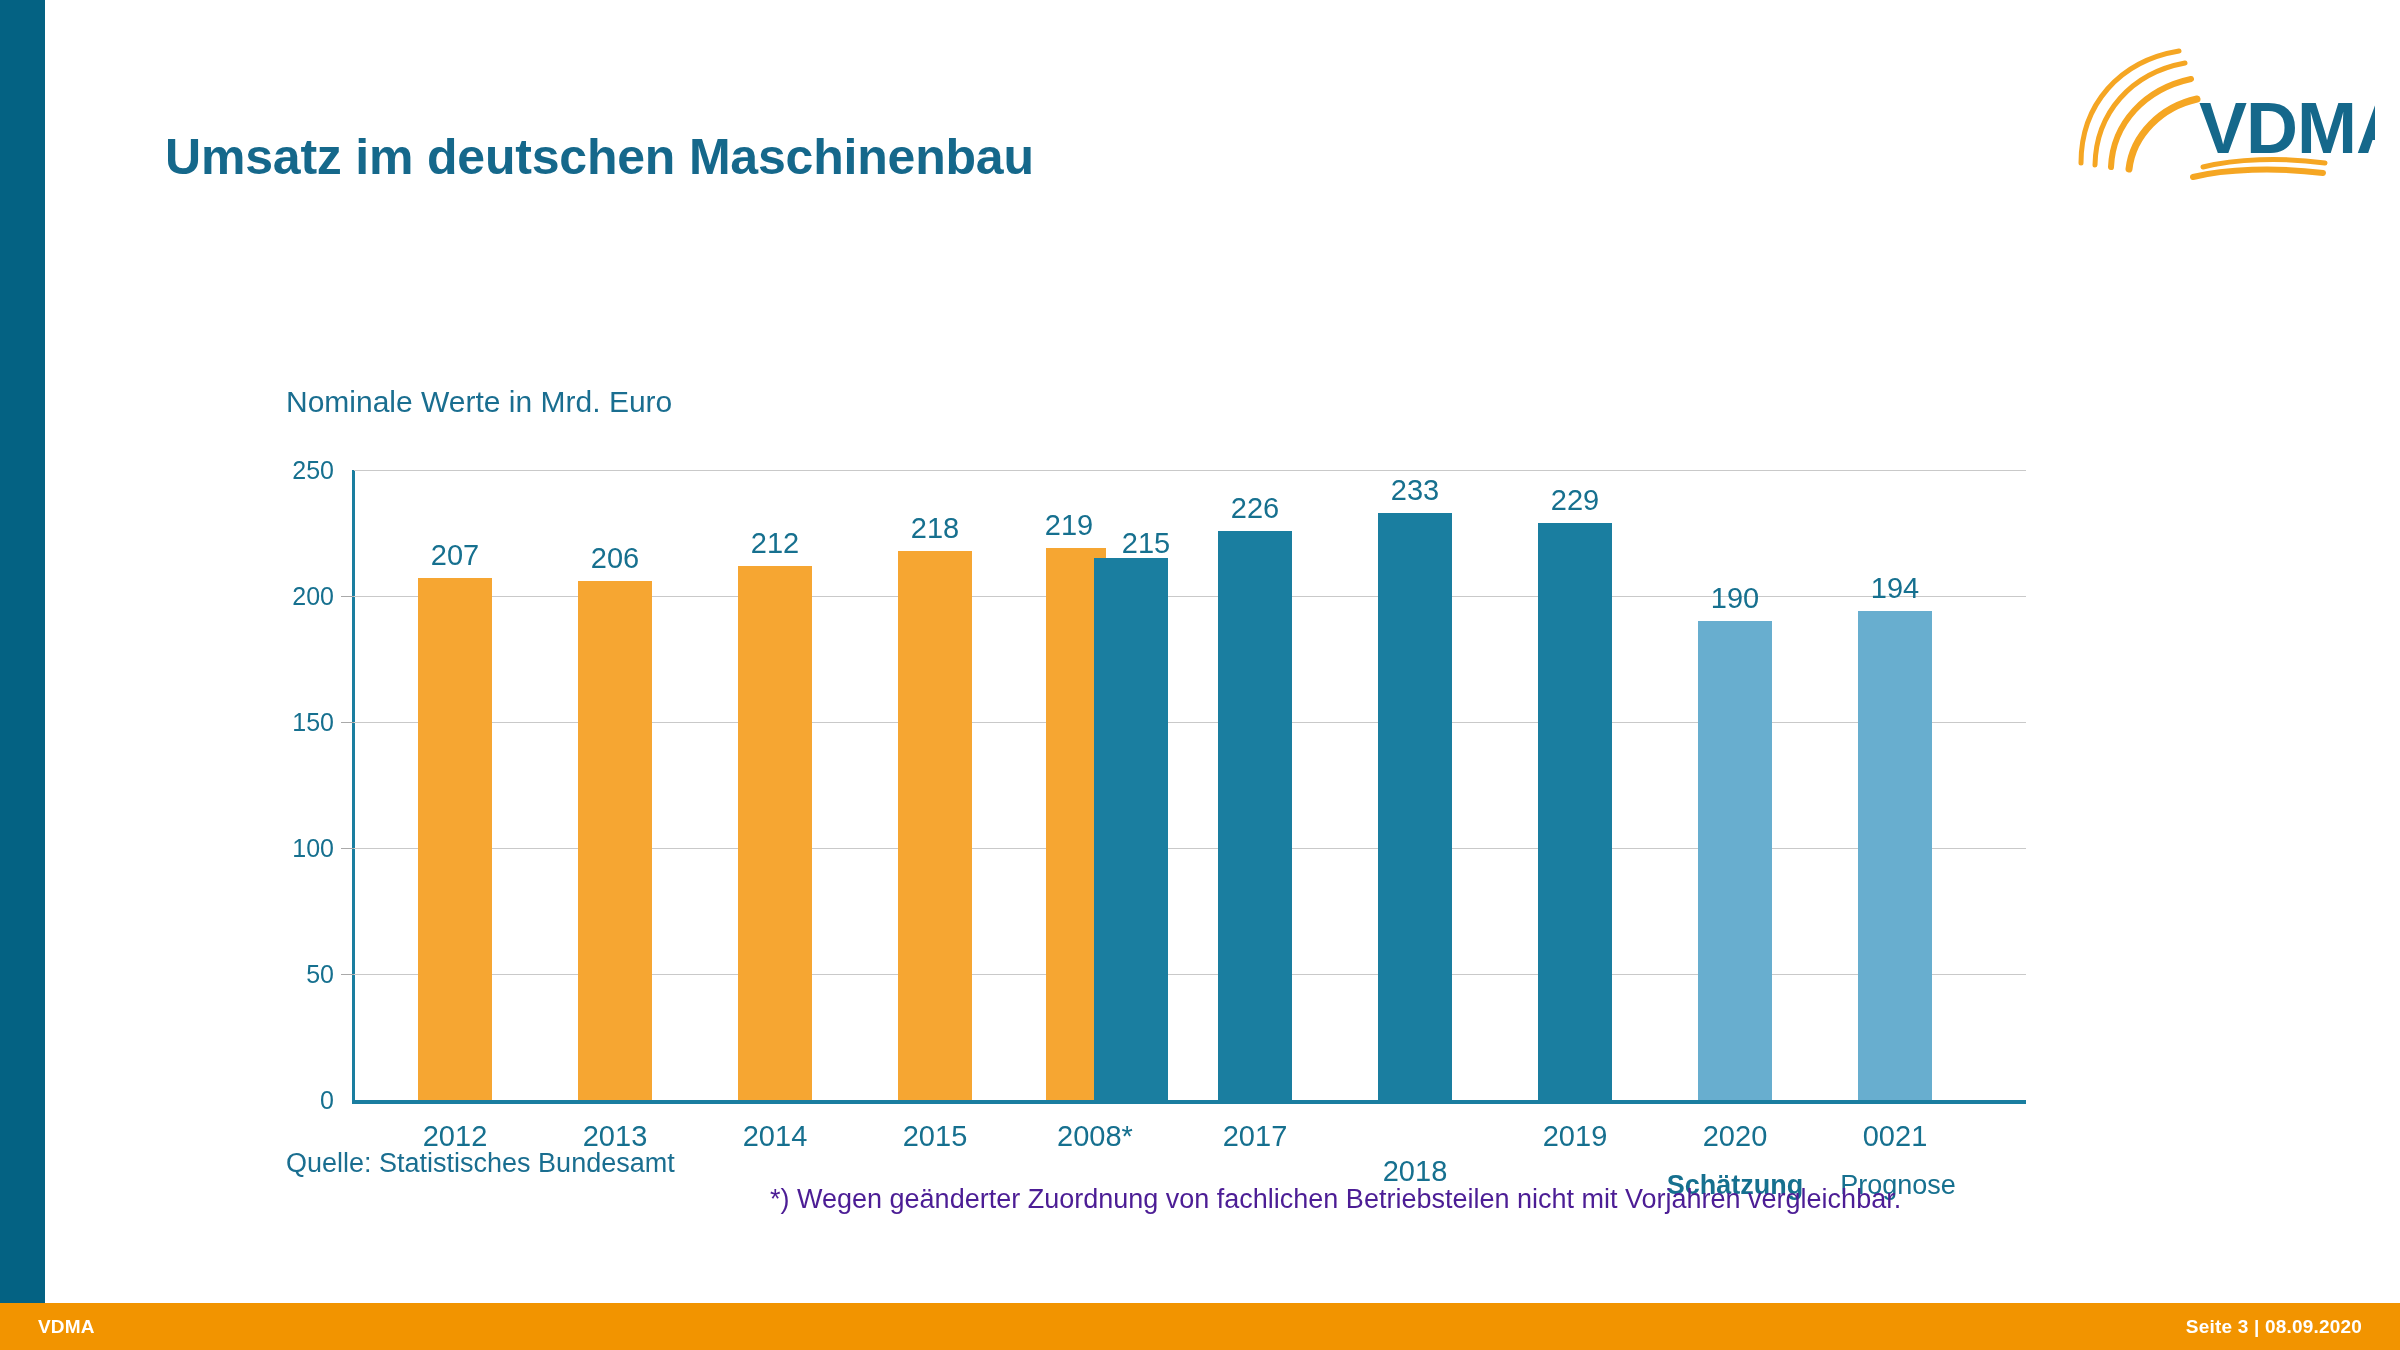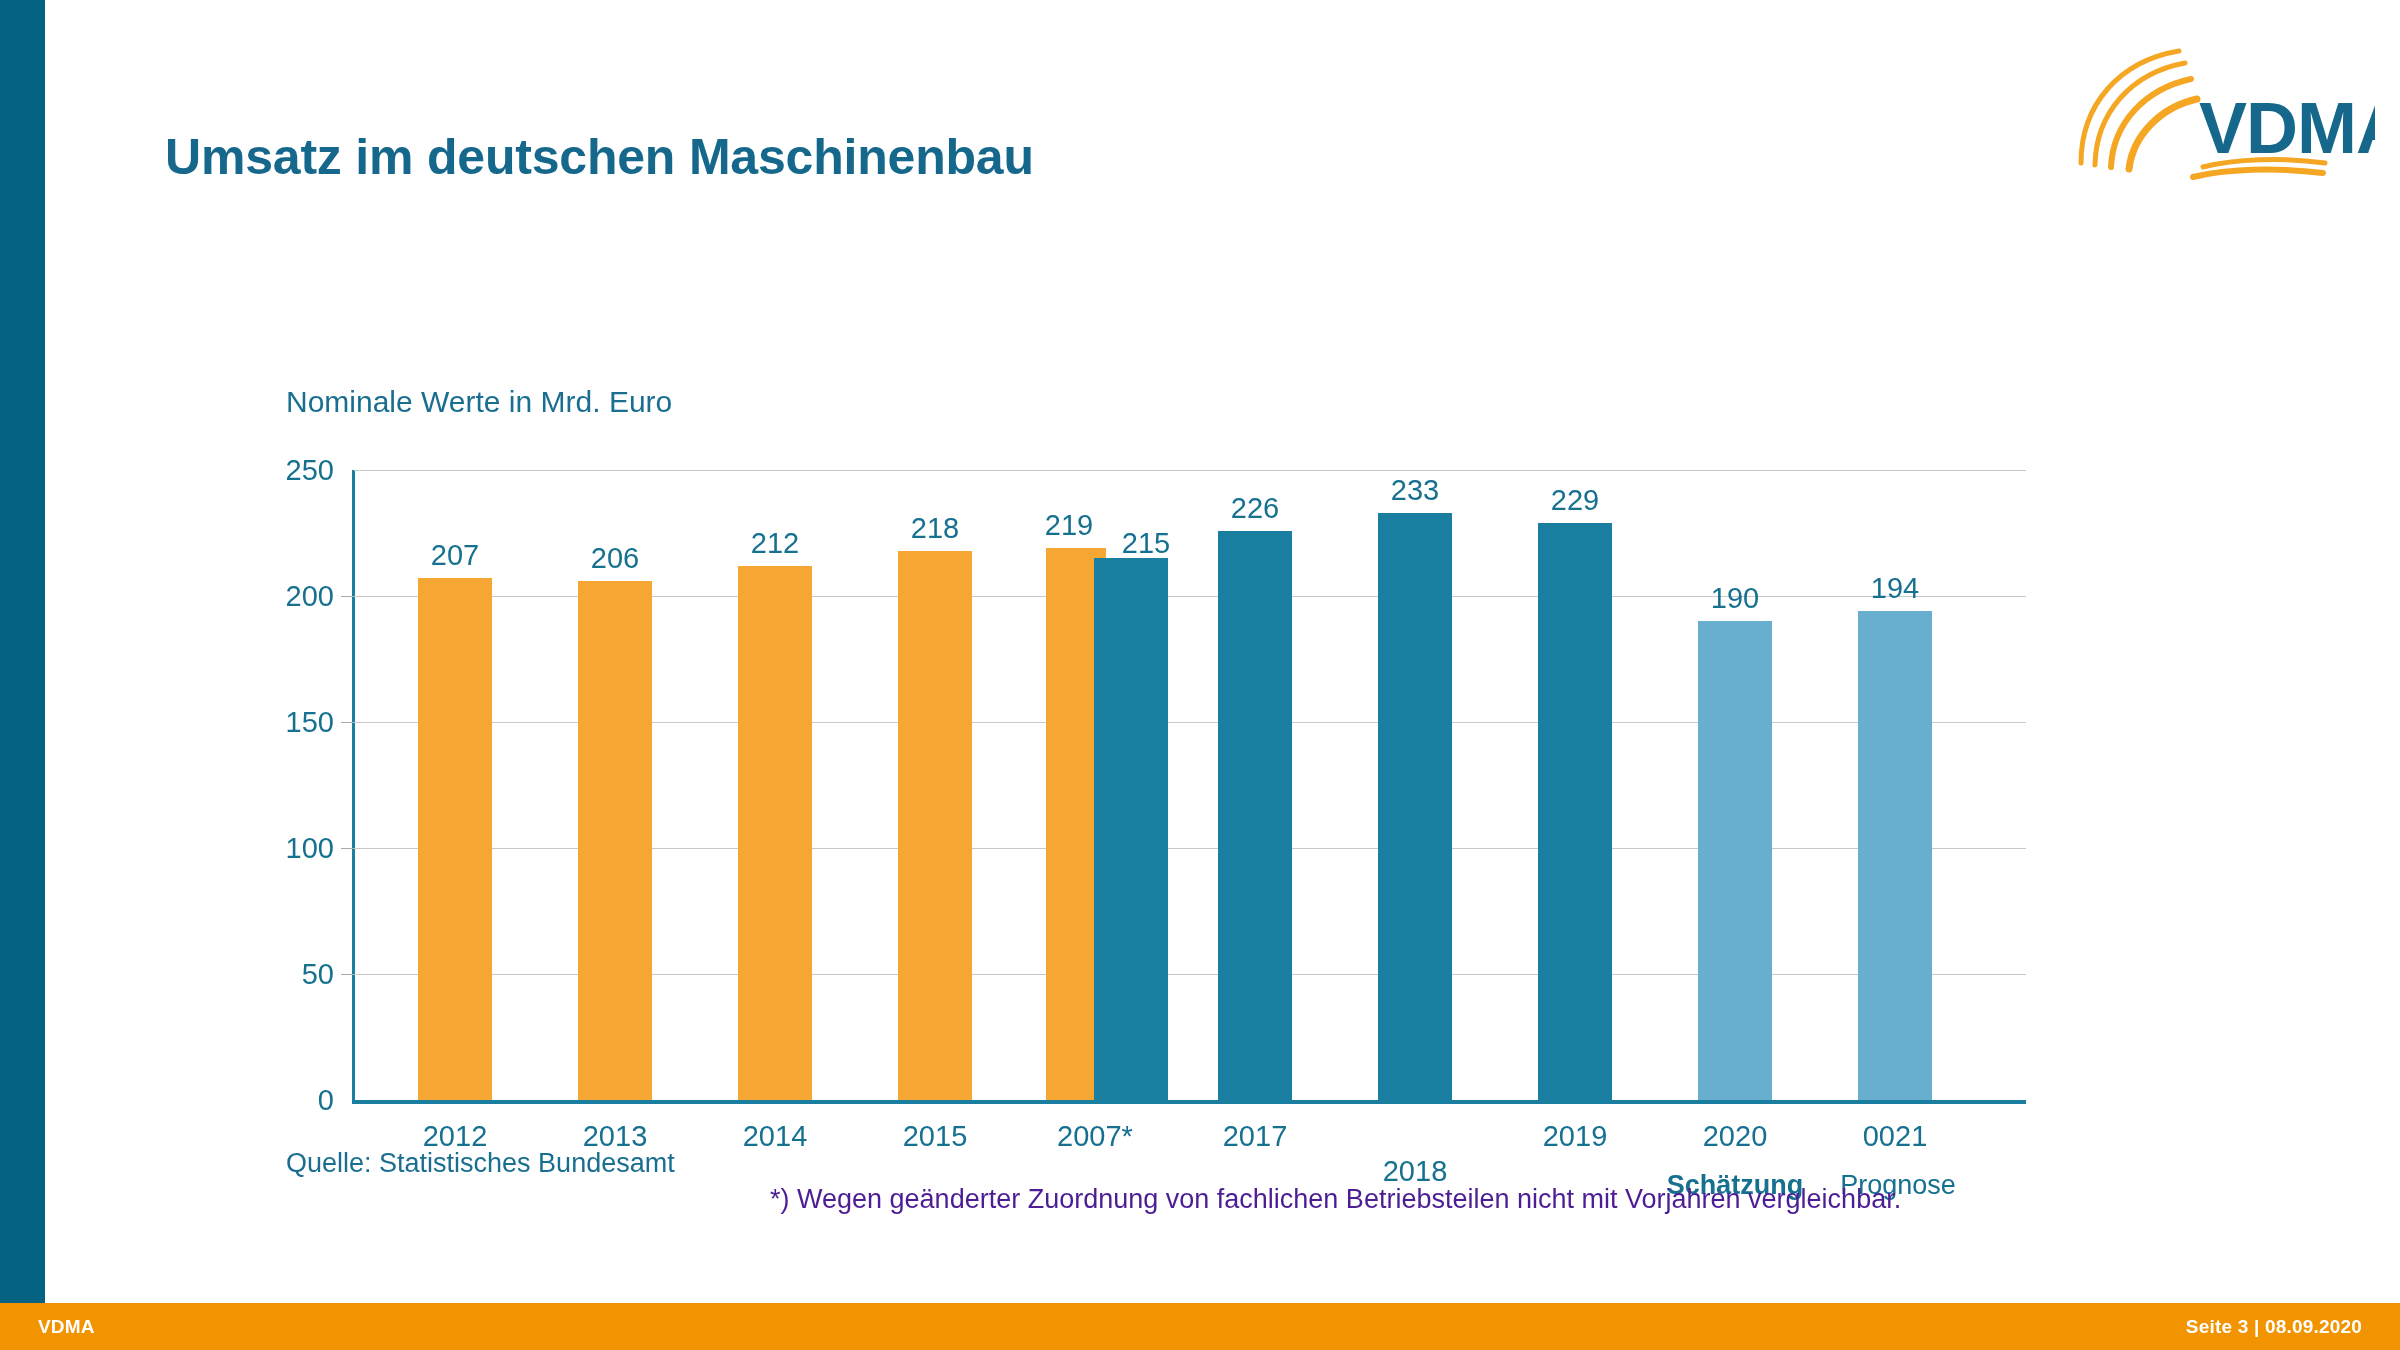--- a/index.html
+++ b/index.html
@@ -88,21 +88,21 @@
     top: 470px;
     width: 1740px;
     height: 645px;
   }
   
   .ytick {
     position: absolute;
     right: 1692px;               
     width: 120px;
     text-align: right;
-    font-size: 29px;
+    font-size: 25px;
     color: #16708f;
     transform: translateY(-50%);
     white-space: nowrap;
   }
   #plot-area {
     position: absolute;
     left: 68px;
     top: 0;
     width: 1672px;
     height: 630px;
@@ -272,21 +272,21 @@
       <div class="bar lightblue" style="left:1344px; width:74px; height:478.8px;"></div>
       <div class="bar-label" style="left:1381px; top:112px;">190</div>
 
       <div class="bar lightblue" style="left:1504px; width:74px; height:488.9px;"></div>
       <div class="bar-label" style="left:1541px; top:102px;">194</div>
 
       <div class="xtick-label" style="left:101px;">2012</div>
       <div class="xtick-label" style="left:261px;">2013</div>
       <div class="xtick-label" style="left:421px;">2014</div>
       <div class="xtick-label" style="left:581px;">2015</div>
-      <div class="xtick-label" style="left:741px;">2007*</div>
+      <div class="xtick-label" style="left:741px;">2008*</div>
       <div class="xtick-label" style="left:901px;">2017</div>
       <div class="xtick-label" style="left:1061px;margin-top:35px;">2018</div>
       <div class="xtick-label" style="left:1221px;">2019</div>
       <div class="xtick-label" style="left:1381px;">2020</div>
       <div class="xtick-label" style="left:1541px;">0021</div>
 
       <div class="xsub-label" style="left:1381px;font-weight:bold;">Schätzung</div>
       <div class="xsub-label" style="left:1510px;margin-left:34px;">Prognose</div>
     </div>
   </div>

